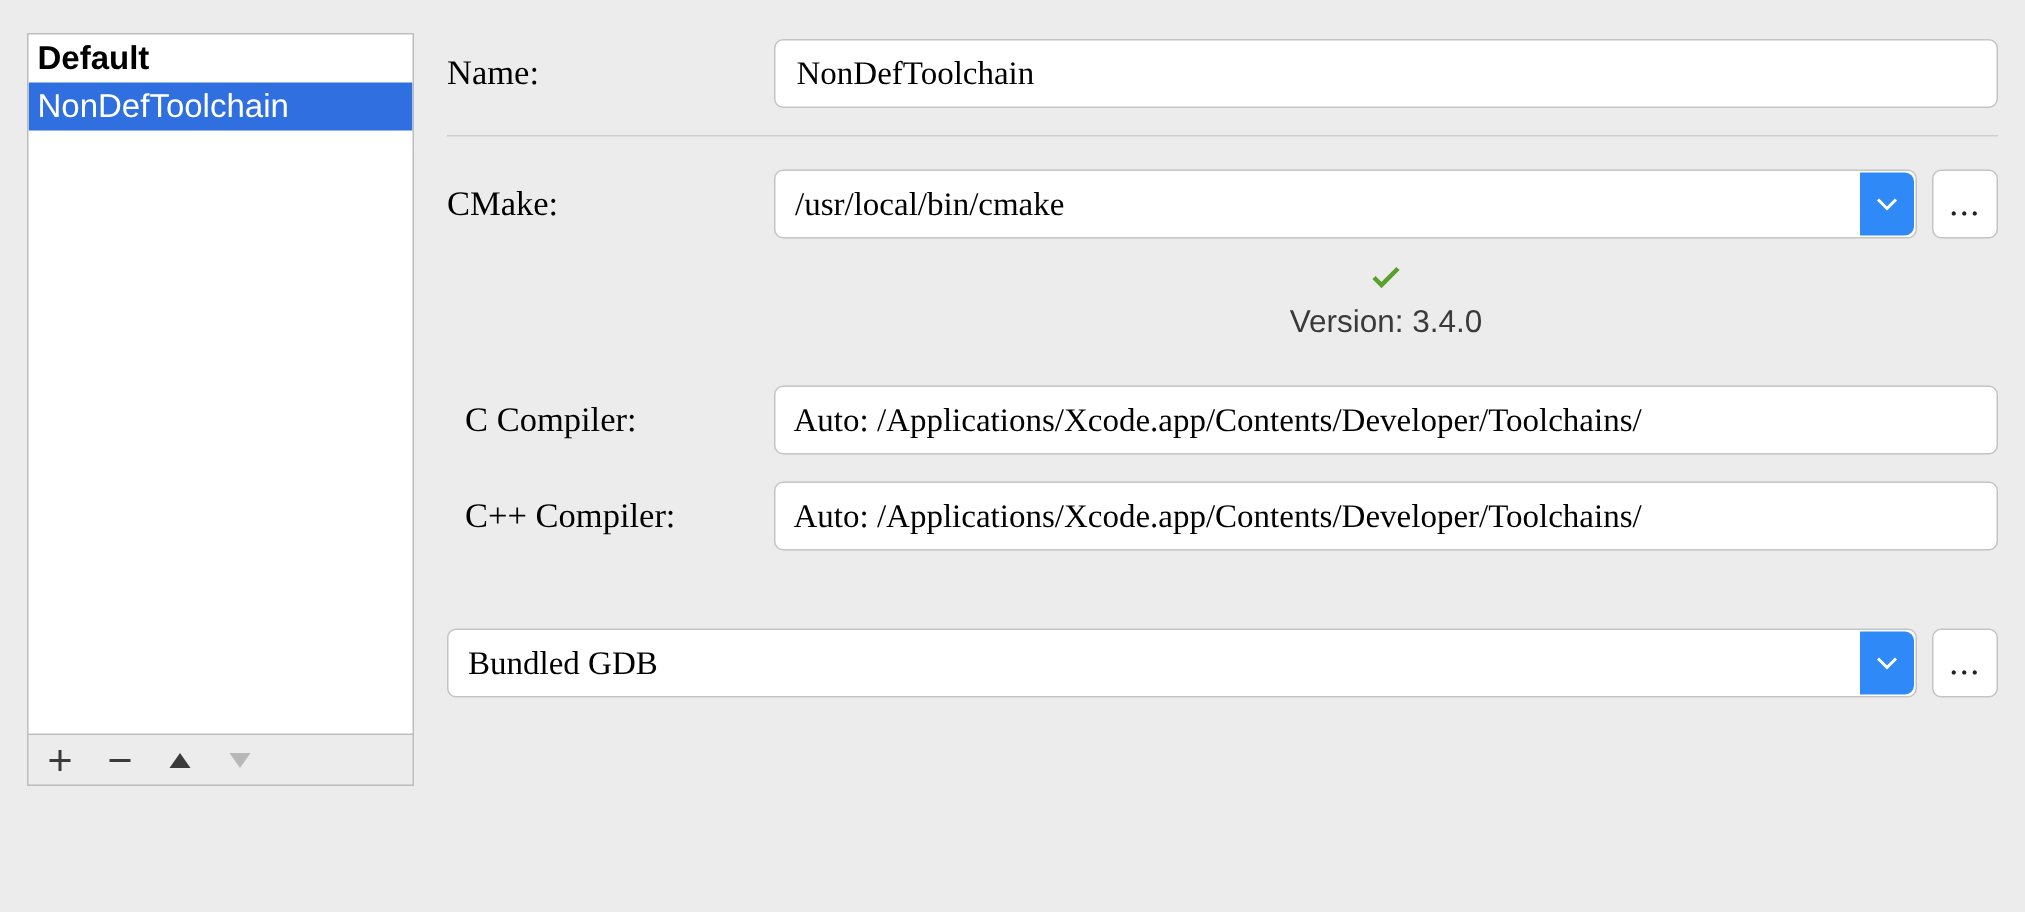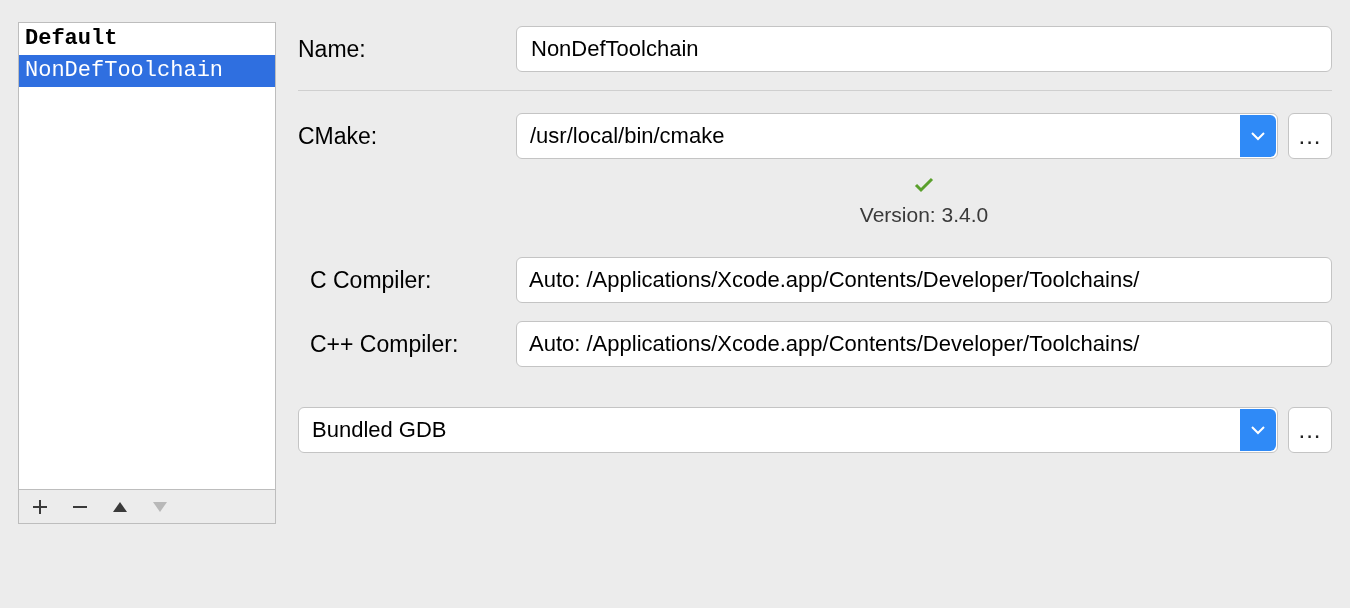--- a/index.html
+++ b/index.html
@@ -16,35 +16,35 @@
   .content { display:flex; gap:22px; }
   .sidebar {
     width:258px; flex:none;
     display:flex; flex-direction:column;
   }
   .toolchain-list {
     flex:none; height:468px;
     background:#fff; border:1px solid #bdbdbd;
     overflow:auto;
   }
-  .toolchain-list .item { padding:2px 6px; font-size:22px; line-height:28px; cursor:default;font-family:Liberation Mono, monospace; }
+  .toolchain-list .item { padding:2px 6px; font-size:22px; line-height:28px; cursor:default; }
   .toolchain-list .item.default { font-weight:700; }
   .toolchain-list .item.selected { background:#2f6fe0; color:#fff; }
   .list-toolbar {
     height:34px; border:1px solid #bdbdbd; border-top:none;
     background:#ececec; display:flex; align-items:center; gap:18px;
     padding:0 10px;
   }
   .tool-btn {
     width:22px; height:22px; display:flex; align-items:center; justify-content:center;
     cursor:pointer; color:#3a3a3a;
   }
   .tool-btn.disabled { color:#b8b8b8; cursor:default; }
   .main { flex:1; padding-top:4px; }
-  .row { display:flex; align-items:center; margin-bottom:18px; }
+  .row { display:flex; align-items:center; margin-bottom:18px;font-family:Liberation Serif, serif; }
   .lbl { width:218px; flex:none; font-size:23px; }
   .field { flex:1; display:flex; align-items:center; gap:10px; }
   .text-input, .combo, .ro-input {
     height:46px; background:#fff; border:1px solid #c4c4c4; border-radius:6px;
     font-size:22px; padding:0 12px; width:100%;
     display:flex; align-items:center;
   }
   .text-input input { border:none; outline:none; width:100%; font:inherit; background:transparent; }
   .combo { padding:1px; position:relative; }
   .combo .combo-text { flex:1; padding:0 12px; }
@@ -138,21 +138,21 @@
 
       <div class="row indent">
         <div class="lbl">C Compiler:</div>
         <div class="field">
           <div class="ro-input">
             <span>Auto: /Applications/Xcode.app/Contents/Developer/Toolchains/</span>
           </div>
         </div>
       </div>
 
-      <div class="row indent" style="margin-bottom:40px;align-items:center;">
+      <div class="row indent" style="margin-bottom:52px;align-items:center;">
         <div class="lbl">C++ Compiler:</div>
         <div class="field">
           <div class="ro-input">
             <span>Auto: /Applications/Xcode.app/Contents/Developer/Toolchains/</span>
           </div>
         </div>
       </div>
 
       <div class="row">
         <div class="field">

